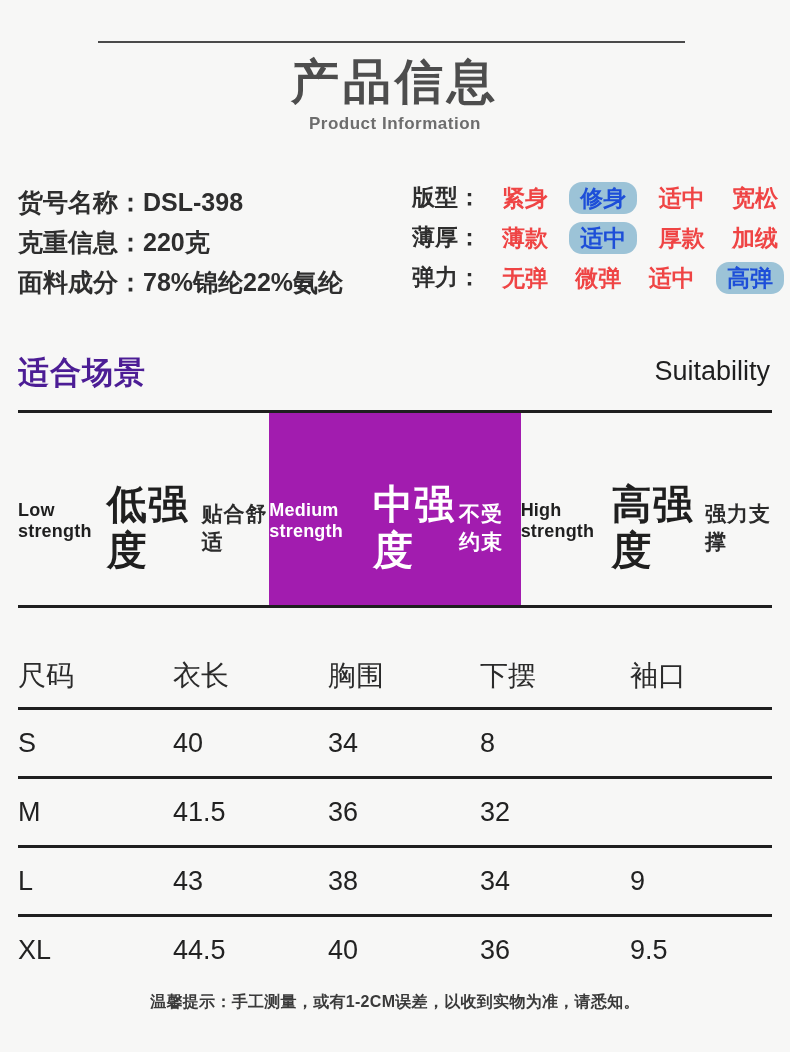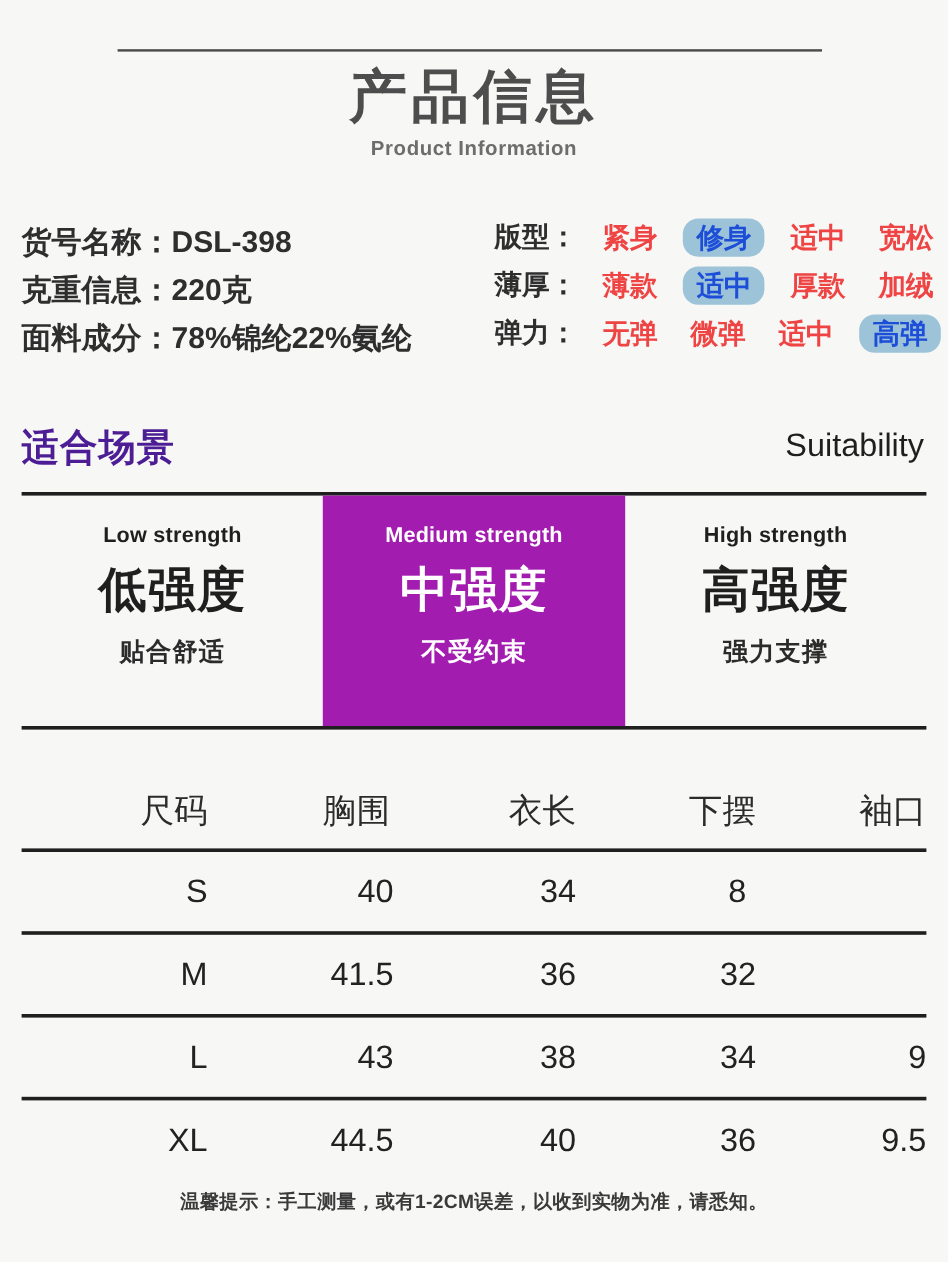--- a/index.html
+++ b/index.html
@@ -138,21 +138,20 @@
     position: absolute;
     left: 18px;
     top: 413px;
     width: 754px;
     height: 192px;
     display: flex;
   }
   .strength-col {
     flex: 1 1 0;
     display: flex;
-    flex-direction: column;
     align-items: center;
     justify-content: flex-start;
     padding-top: 23px;
     box-sizing: border-box;
   }
   .strength-col.highlight {
     background: #a21caf;
   }
   .s-en {
     font-size: 18px;
@@ -188,21 +187,21 @@
     top: 645px;
     width: 754px;
   }
   .trow {
     display: flex;
     align-items: center;
     height: 66px;
   }
   .trow.head { height: 62px; }
   .tcell {
-    text-align: right;
+    text-align: left;
     font-size: 27px;
     color: #222222;
     font-weight: 400;
   }
   .trow.head .tcell {
     font-size: 28px;
     font-weight: 500;
     color: #2b2b2b;
   }
   .c0 { flex: 0 0 155px; }
@@ -300,22 +299,22 @@
       <div class="s-sub">强力支撑</div>
     </div>
   </div>
 
   <div class="rule-dark rule-suit-bot"></div>
 
   <div class="size-table">
 
     <div class="trow head">
       <div class="tcell c0">尺码</div>
+      <div class="tcell c1">衣长</div>
       <div class="tcell c2">胸围</div>
-      <div class="tcell c1">衣长</div>
       <div class="tcell c3">下摆</div>
       <div class="tcell c4">袖口</div>
     </div>
 
     <div class="tdiv"></div>
 
     <div class="trow">
       <div class="tcell c0">S</div>
       <div class="tcell c1">40</div>
       <div class="tcell c2">34</div>

